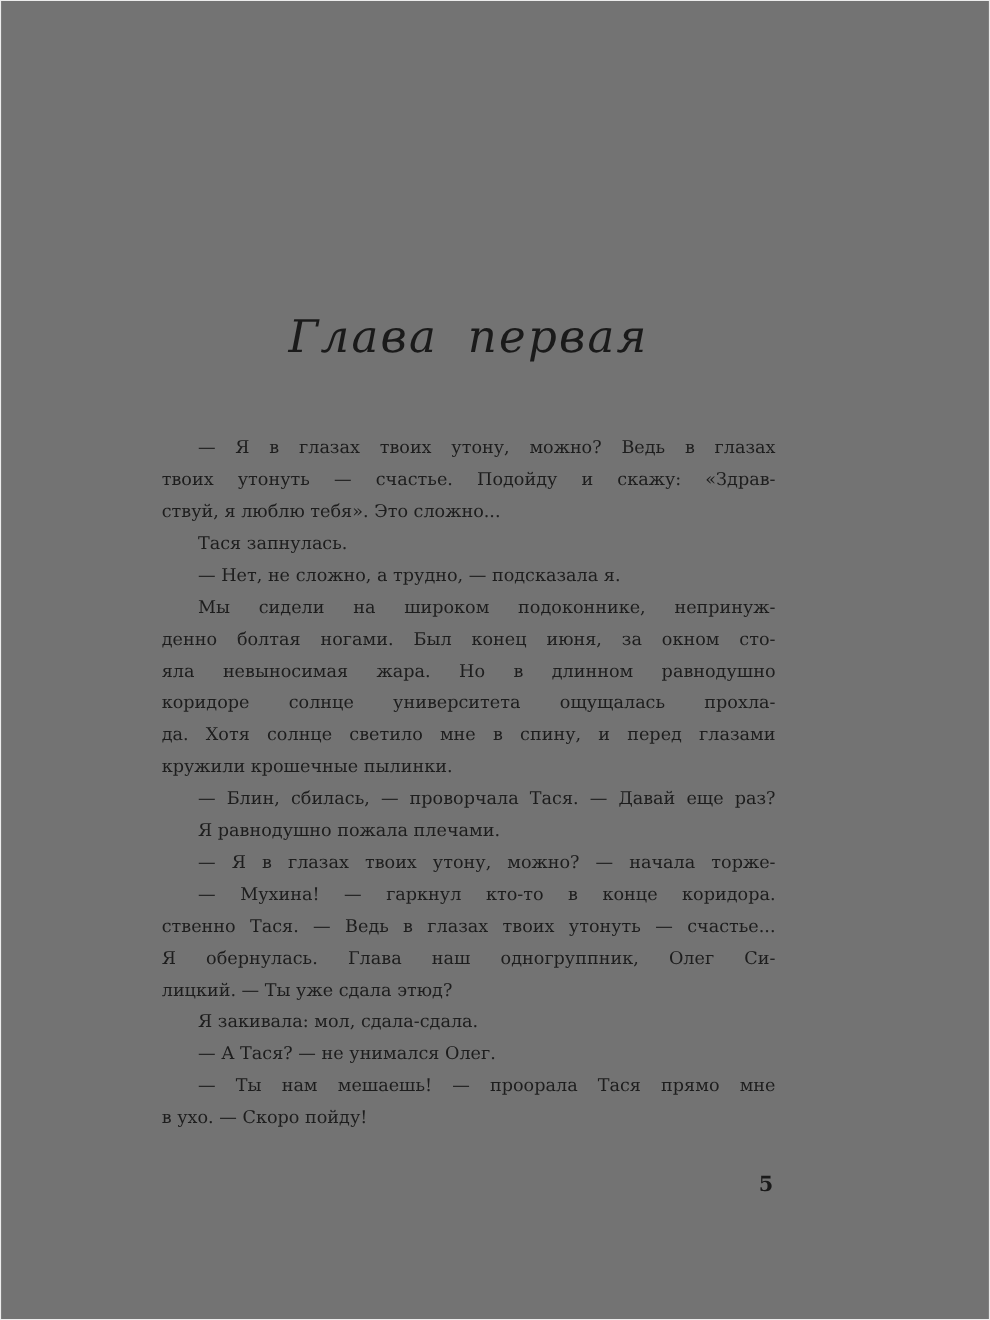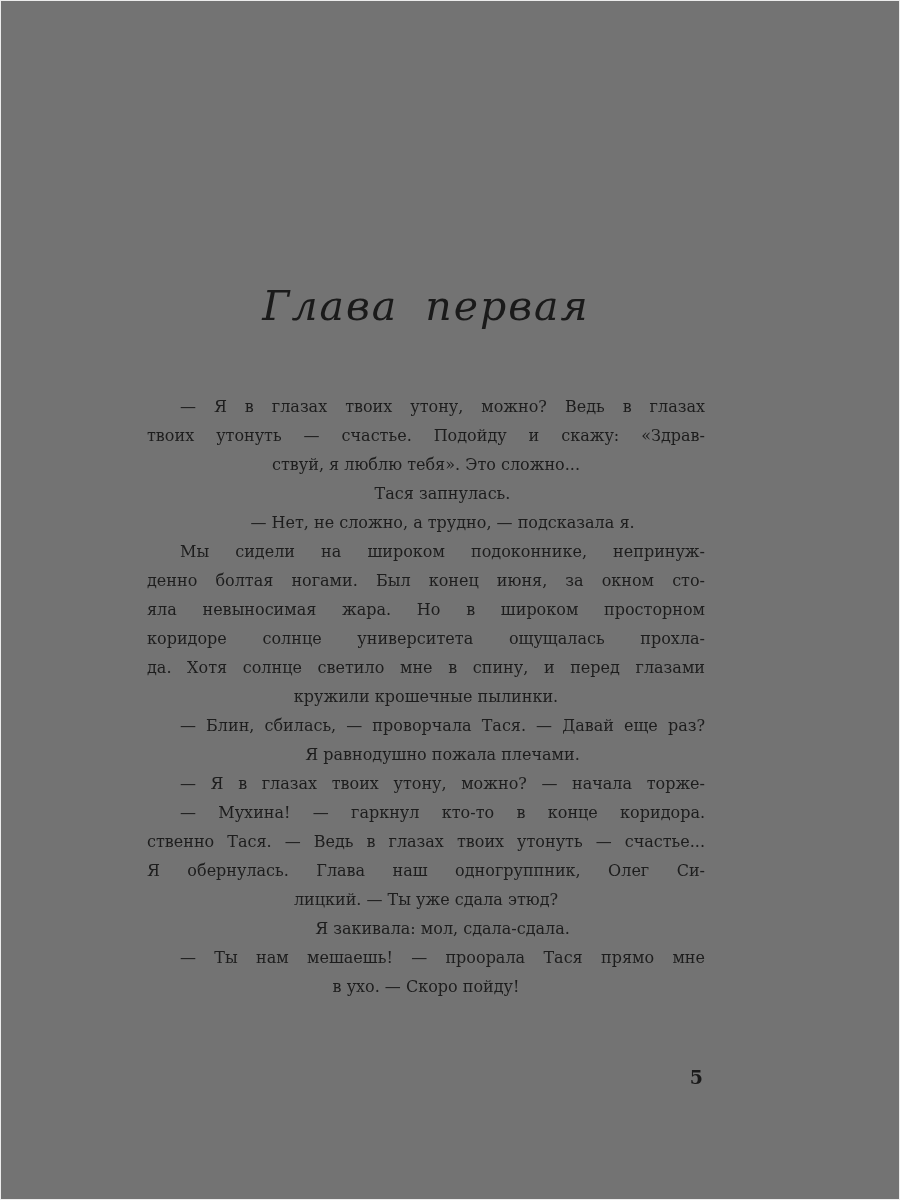--- a/index.html
+++ b/index.html
@@ -37,21 +37,20 @@
     top: 392px;
     left: 147px;
     width: 558px;
     font-size: 16px;
     line-height: 29px;
     color: #1d1d1d;
   }
   .line {
     white-space: nowrap;
     height: 29px;
-    text-align: center;
   }
   .line.indent {
     padding-left: 33px;
   }
   .line.justify {
     white-space: normal;
     text-align: justify;
     text-align-last: justify;
     text-justify: inter-word;
   }
@@ -75,30 +74,31 @@
   <h1 class="chapter">Глава первая</h1>
 
   <div class="column">
       <div class="line indent justify">— Я в глазах твоих утону, можно? Ведь в глазах</div>
       <div class="line justify">твоих утонуть — счастье. Подойду и скажу: «Здрав-</div>
       <div class="line">ствуй, я люблю тебя». Это сложно...</div>
       <div class="line indent">Тася запнулась.</div>
       <div class="line indent">— Нет, не сложно, а трудно, — подсказала я.</div>
       <div class="line indent justify">Мы сидели на широком подоконнике, непринуж-</div>
       <div class="line justify">денно болтая ногами. Был конец июня, за окном сто-</div>
-      <div class="line justify">яла невыносимая жара. Но в широком просторном</div>
+      <div class="line justify">яла невыносимая жара. Но в длинном равнодушно</div>
       <div class="line justify">коридоре солнце университета ощущалась прохла-</div>
       <div class="line justify">да. Хотя солнце светило мне в спину, и перед глазами</div>
       <div class="line">кружили крошечные пылинки.</div>
       <div class="line indent justify">— Блин, сбилась, — проворчала Тася. — Давай еще раз?</div>
       <div class="line indent">Я равнодушно пожала плечами.</div>
       <div class="line indent justify">— Я в глазах твоих утону, можно? — начала торже-</div>
       <div class="line indent justify">— Мухина! — гаркнул кто-то в конце коридора.</div>
       <div class="line justify">ственно Тася. — Ведь в глазах твоих утонуть — счастье...</div>
       <div class="line justify">Я обернулась. Глава наш одногруппник, Олег Си-</div>
       <div class="line">лицкий. — Ты уже сдала этюд?</div>
       <div class="line indent">Я закивала: мол, сдала-сдала.</div>
+      <div class="line indent">— А Тася? — не унимался Олег.</div>
       <div class="line indent justify">— Ты нам мешаешь! — проорала Тася прямо мне</div>
       <div class="line">в ухо. — Скоро пойду!</div>
     </div>
 
   <div class="folio">5</div>
 </div>
 
 </body></html>

